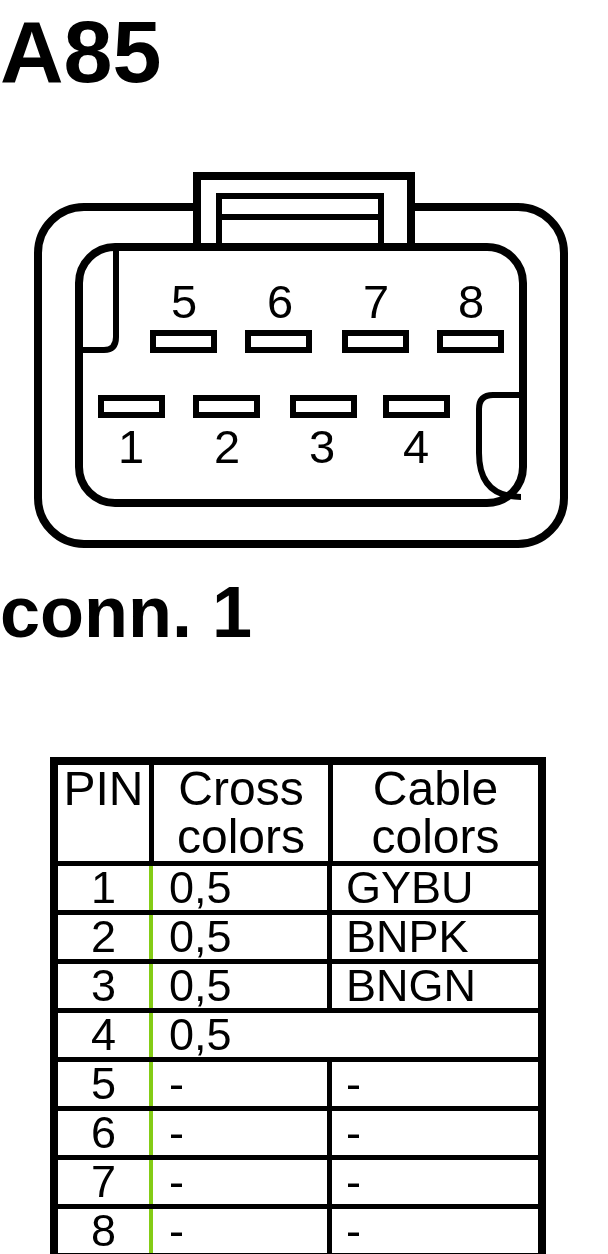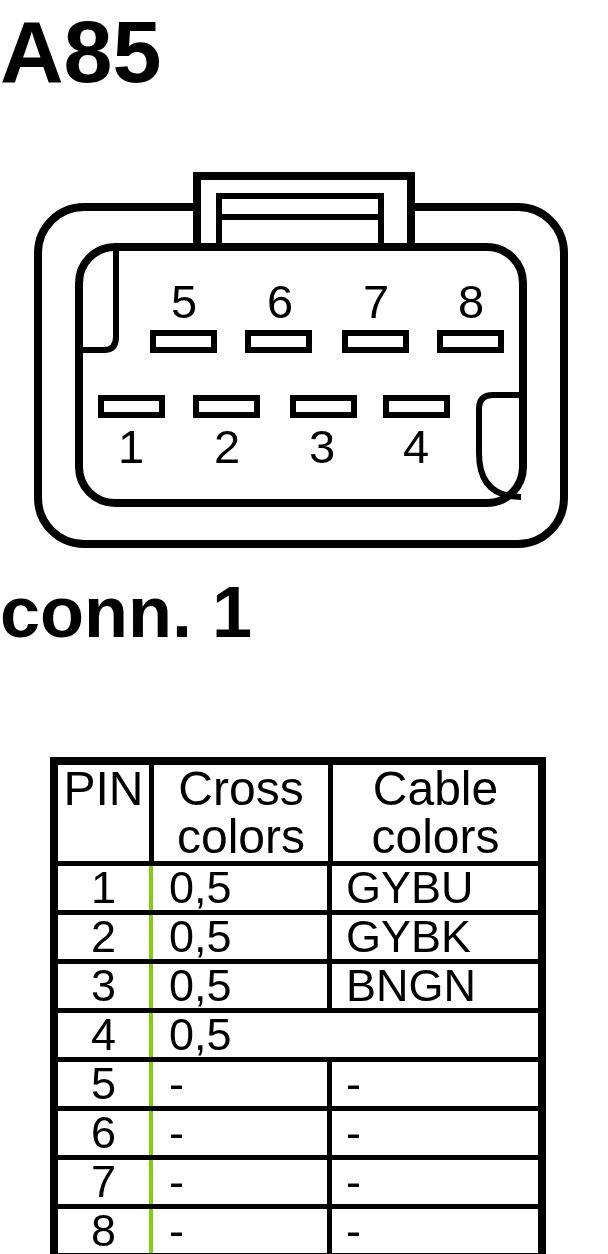--- a/index.html
+++ b/index.html
@@ -115,21 +115,21 @@
     </div>
 
     <div class="trow">
       <div class="c1">1</div>
       <div class="c2">0,5</div>
       <div class="c3">GYBU</div>
     </div>
     <div class="trow">
       <div class="c1">2</div>
       <div class="c2">0,5</div>
-      <div class="c3">GYBK</div>
+      <div class="c3">BNPK</div>
     </div>
     <div class="trow">
       <div class="c1">3</div>
       <div class="c2">0,5</div>
       <div class="c3">BNGN</div>
     </div>
     <div class="trow">
       <div class="c1">4</div>
       <div class="c2">0,5</div>
     </div>

